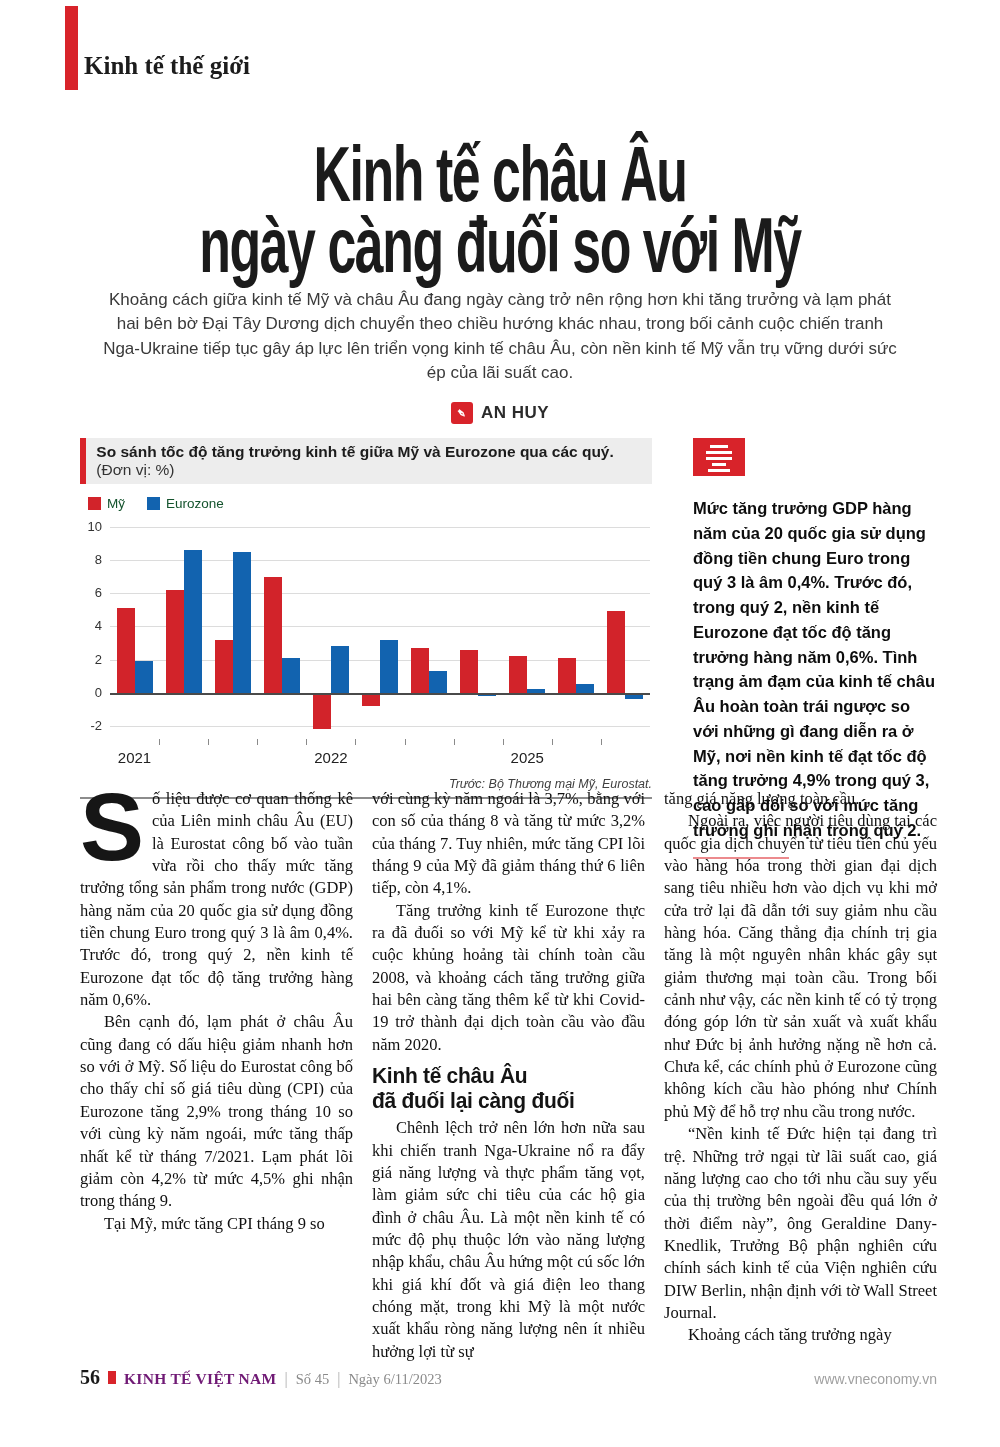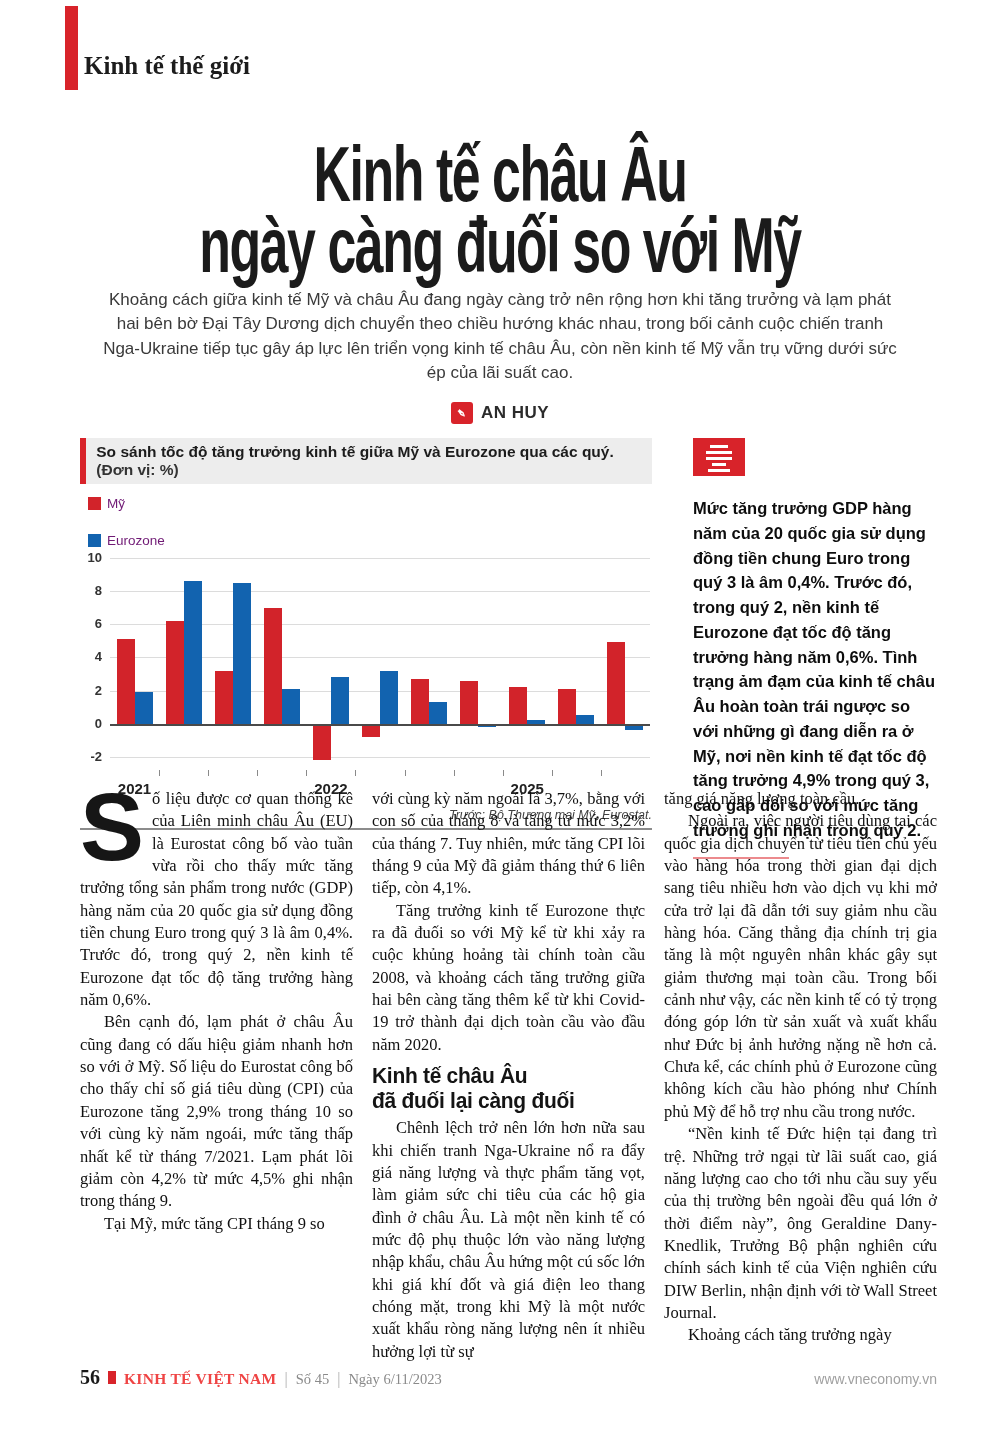--- a/index.html
+++ b/index.html
@@ -26,25 +26,25 @@
   .pen-box{width:22px;height:22px;background:#d8232a;border-radius:3px;display:flex;align-items:center;justify-content:center;}
   .pen-box span{color:#fff;font-size:13px;transform:rotate(45deg);line-height:1;}
   .byline b{font-size:17px;letter-spacing:.5px;color:#2b2b2b;}
 
   
   .chart-sec{position:absolute;left:80px;top:438px;width:572px;}
   .chart-titlebar{display:flex;align-items:stretch;}
   .chart-redbar{width:7px;background:#d8232a;}
   .chart-titlebg{background:#ededed;padding:5px 14px 5px 10px;font-size:15.5px;line-height:18px;color:#1c1c1c;}
   .chart-titlebg b{font-weight:bold;}
-  .chart-titlebg .unit{font-weight:bold;color:#333;}
-  .legend{display:flex;gap:22px;margin:12px 0 4px 8px;font-size:13.5px;color:#701a75;flex-direction:column;}
+  .chart-titlebg .unit{font-weight:normal;color:#333;}
+  .legend{display:flex;align-items:center;gap:22px;margin:12px 0 4px 8px;font-size:13.5px;color:#14532d;}
   .legend .item{display:flex;align-items:center;gap:6px;}
   .sw{width:13px;height:13px;display:inline-block;}
-  .plot{position:relative;height:246px;margin-top:10px;font-weight:bold;}
+  .plot{position:relative;height:246px;margin-top:16px;}
   .gridline{position:absolute;height:1px;background:#dcdcdc;}
   .gridline.zero{height:2px;background:#4a4a4a;}
   .ytick{position:absolute;left:0;width:22px;text-align:right;font-size:13px;color:#333;}
   .bar{position:absolute;}
   .xtick{position:absolute;width:1px;height:6px;background:#8a8a8a;}
   .yearlab{position:absolute;width:60px;text-align:center;font-size:15px;color:#222;}
   .source{margin-top:4px;text-align:right;font-size:12.5px;font-style:italic;color:#3f3f3f;}
   .chart-divider{margin-top:6px;border-bottom:2px solid #8c8c8c;}
 
   
@@ -61,21 +61,21 @@
   .dropcap{float:left;font-family:"Liberation Sans","DejaVu Sans",sans-serif;font-weight:bold;
            font-size:96px;line-height:70px;height:66px;margin:4px 8px 0 0;color:#161616;}
   .subhead{font-weight:bold;font-size:21px;line-height:1.12;letter-spacing:-.3px;color:#141414;
            margin:8px 0 6px 0;transform:scaleY(1.05);transform-origin:0 50%;}
 
   
   .footer{position:absolute;left:80px;top:1366px;width:857px;display:flex;justify-content:space-between;align-items:baseline;}
   .f-left{display:flex;align-items:baseline;gap:8px;font-family:"Liberation Serif","DejaVu Serif",serif;}
   .f-page{font-size:20px;font-weight:bold;color:#1a1a1a;}
   .f-redsq{width:8px;height:13px;background:#d8232a;align-self:center;}
-  .f-pub{font-size:15.5px;font-weight:bold;letter-spacing:.3px;color:#ef4444;}
+  .f-pub{font-size:15.5px;font-weight:bold;letter-spacing:.3px;color:#701a75;}
   .f-sep{color:#b0b0b0;}
   .f-gray{font-size:14.5px;color:#8a8a8a;}
   .f-url{font-size:14px;color:#a0a0a0;}
 </style>
 </head>
 <body>
 
 <div class="page">
 
   <div class="kicker-bar"></div>

